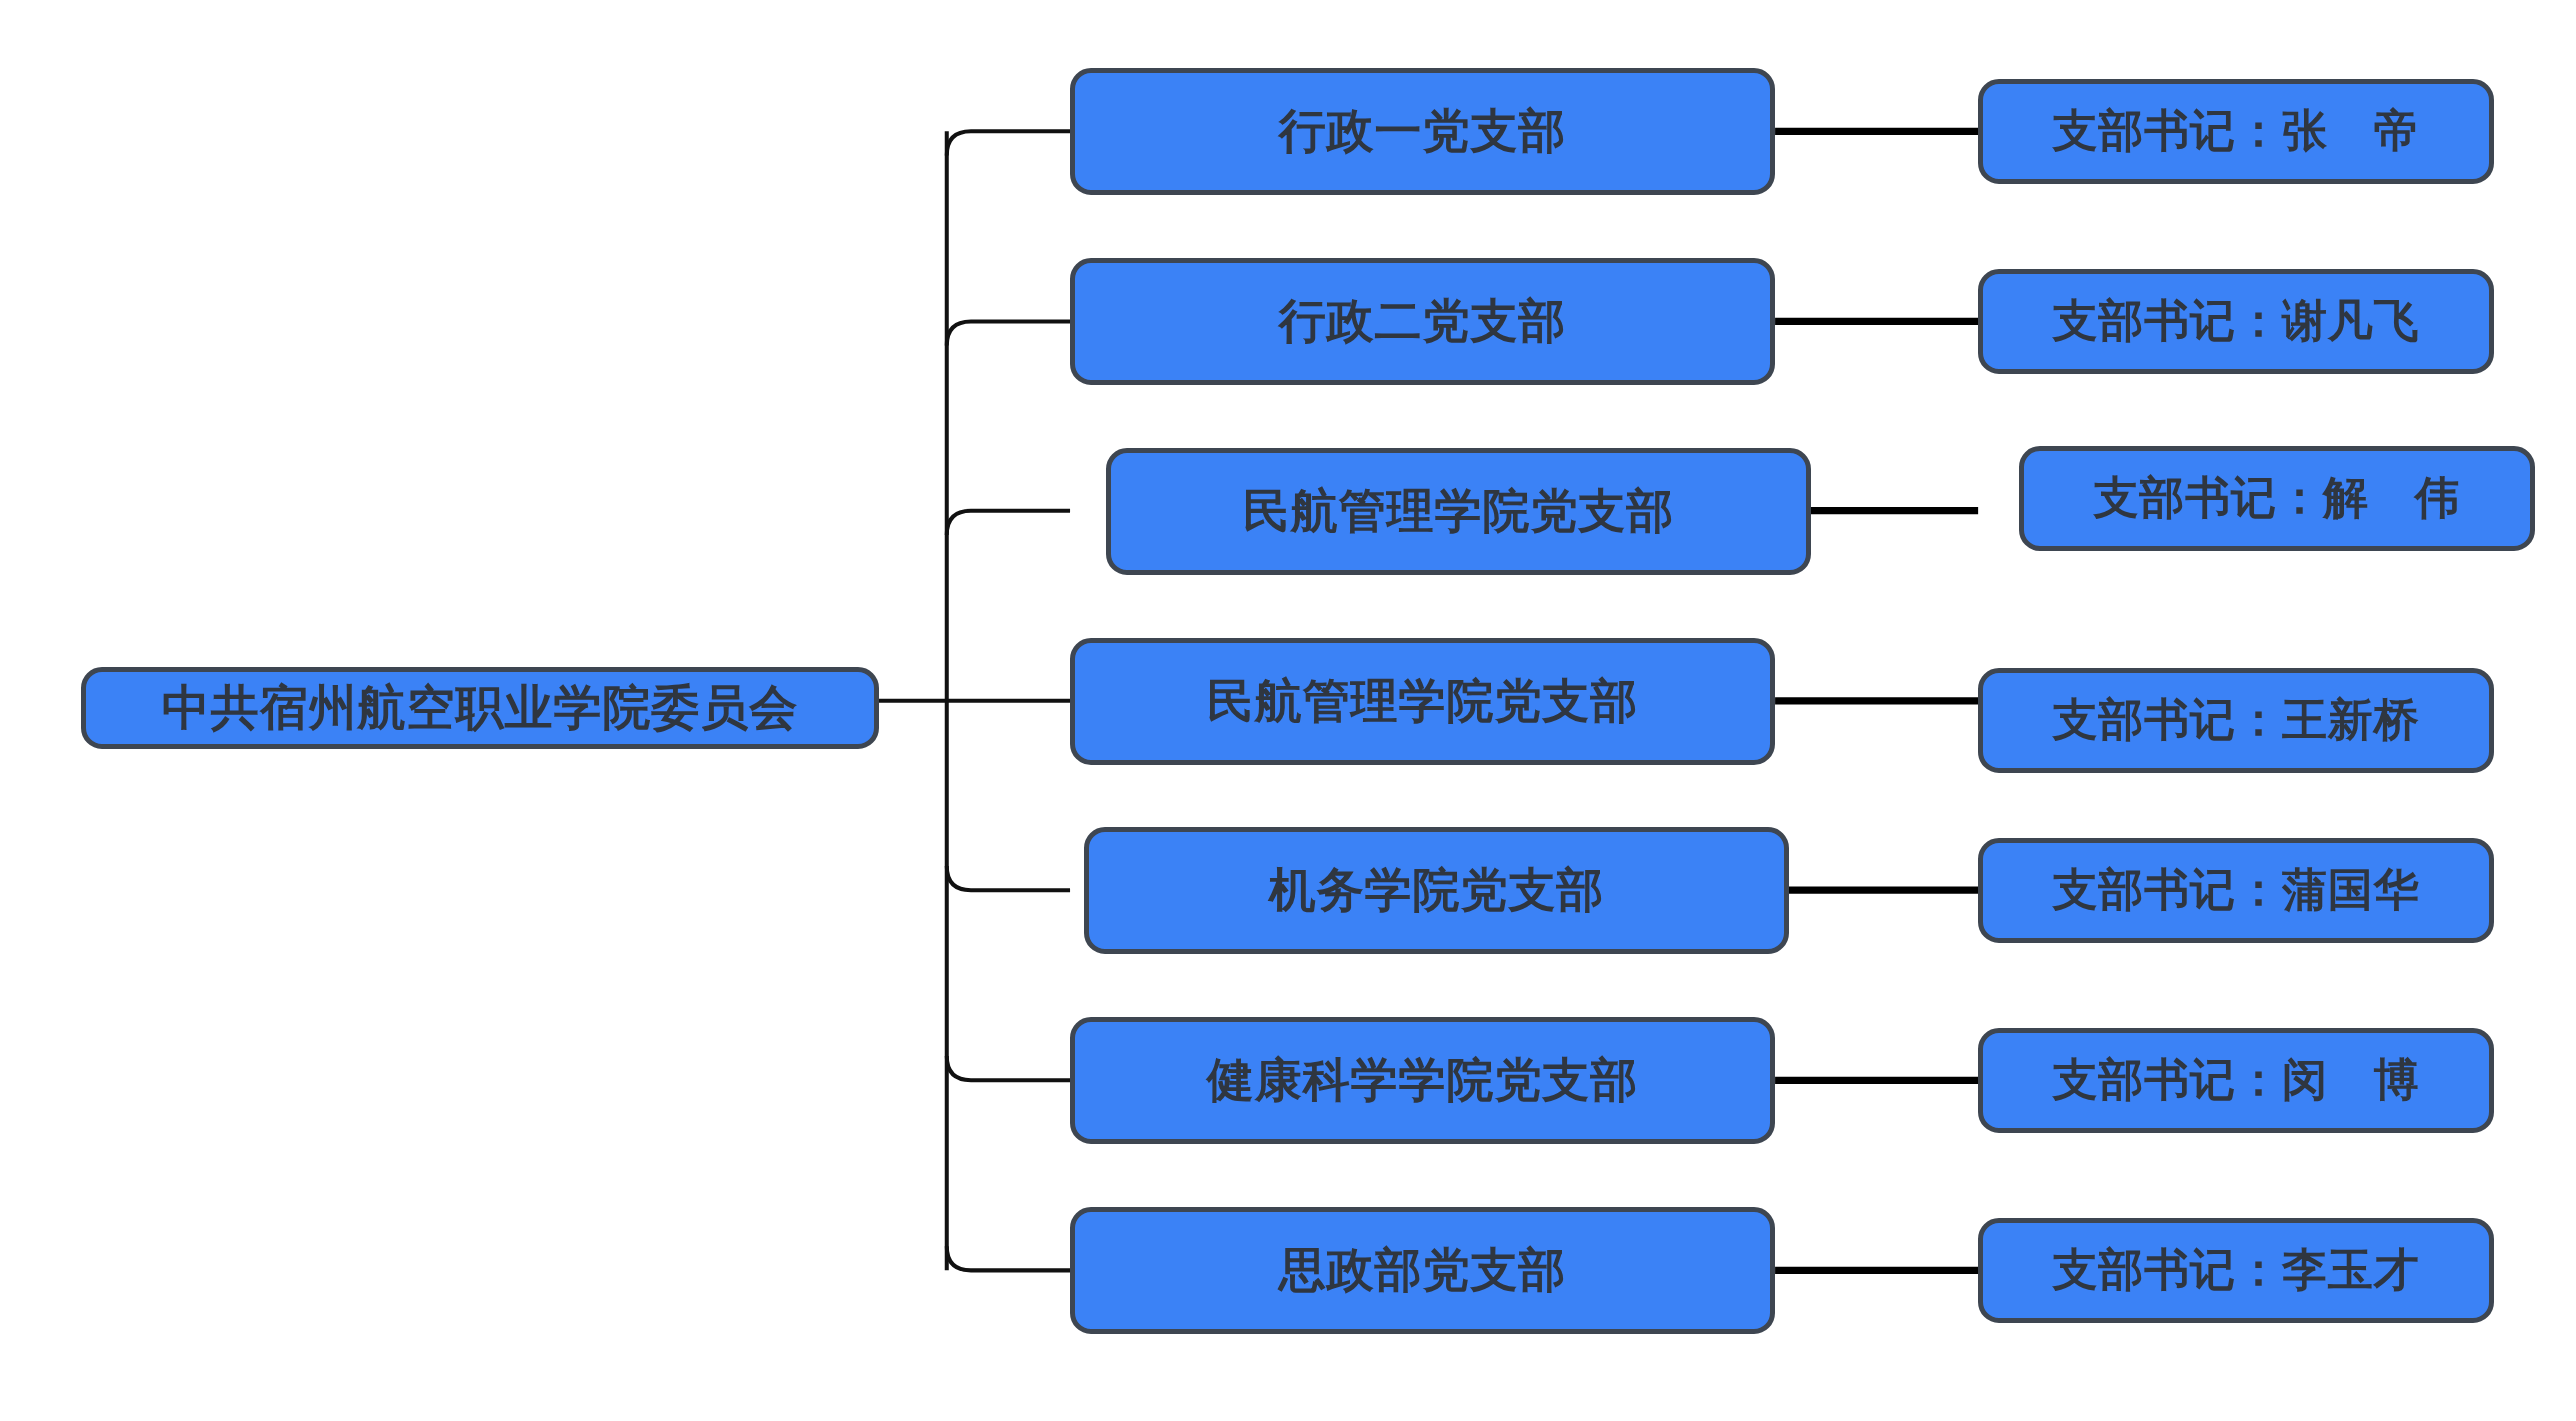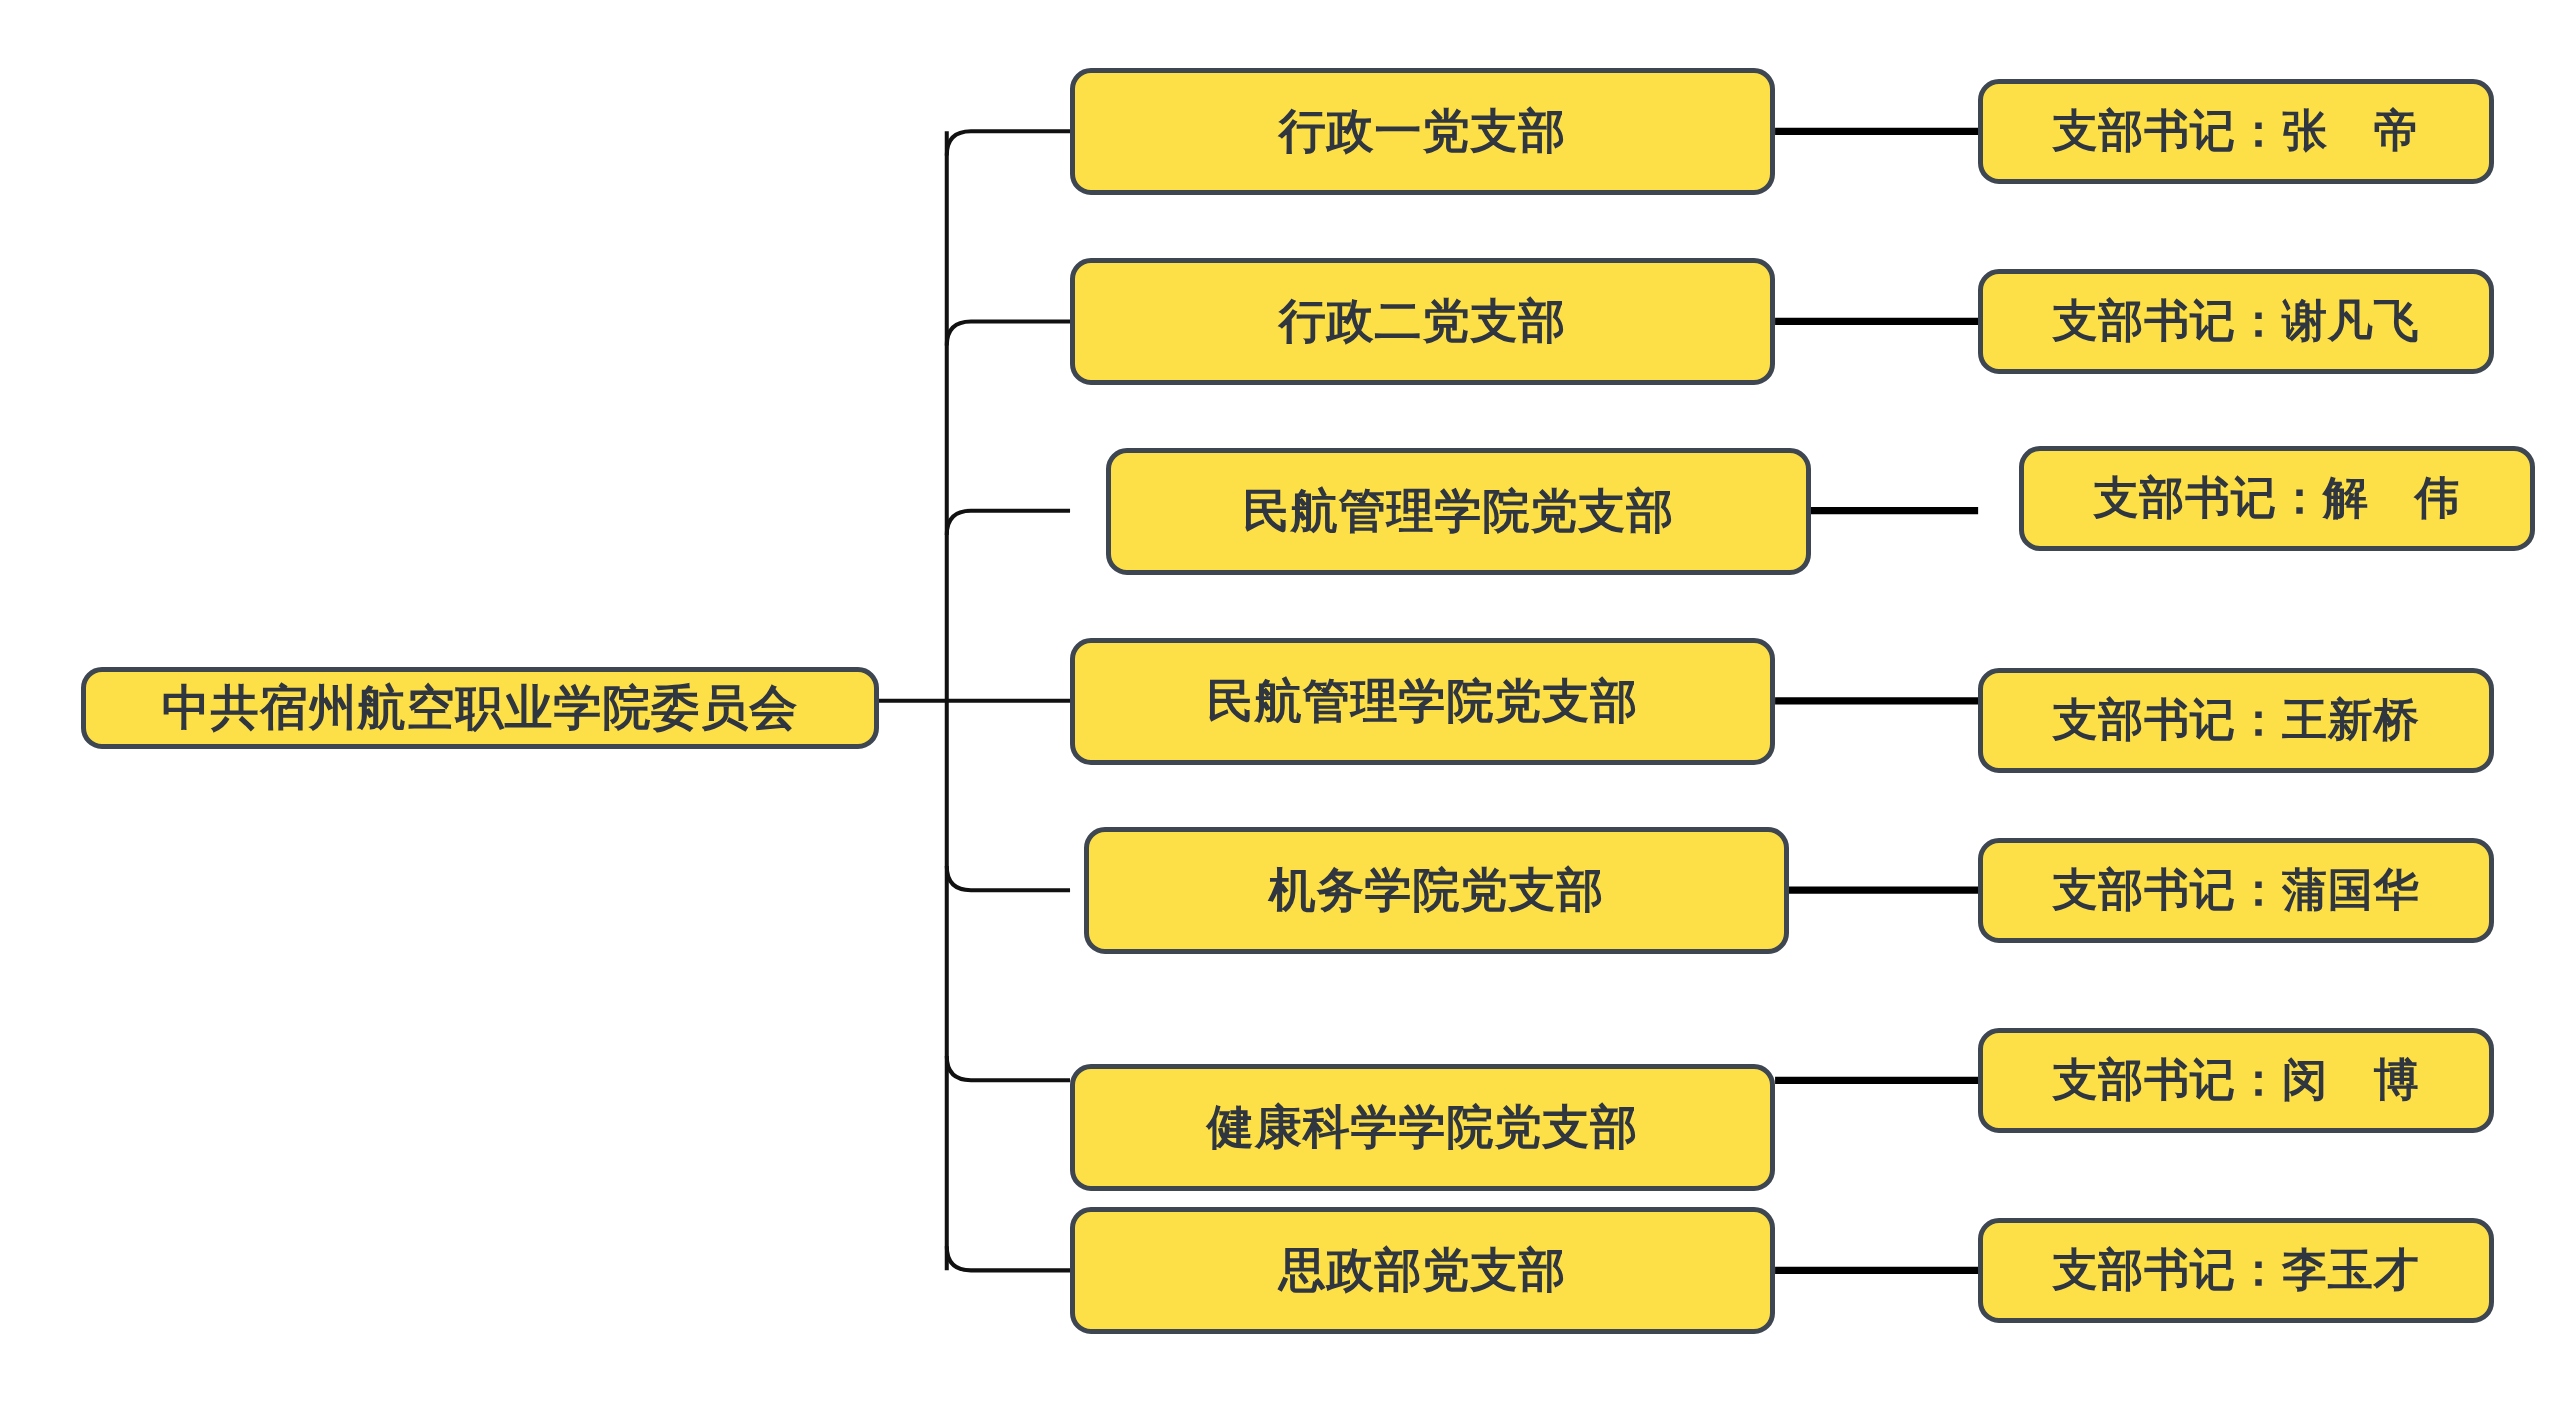--- a/index.html
+++ b/index.html
@@ -22,21 +22,21 @@
     left: 0;
     top: 0;
     width: 2576px;
     height: 1421px;
     pointer-events: none;
   }
   
   .node {
     position: absolute;
     box-sizing: border-box;
-    background: #fde047;
+    background: #3b82f6;
     border: 5.6px solid #3e4651;
     border-radius: 21px;
     display: flex;
     align-items: center;
     justify-content: center;
     text-align: center;
     color: #2f3640;
     font-weight: 700;
     line-height: 1.1;
     letter-spacing: 0.02em;
@@ -98,20 +98,20 @@
       <div class="node node--branch" style="top: 68px;"><span>行政一党支部</span></div>
       <div class="node node--leaf" style="top: 79px;"><span>支部书记：张　帝</span></div>
       <div class="node node--branch" style="top: 258px;"><span>行政二党支部</span></div>
       <div class="node node--leaf" style="top: 269px;"><span>支部书记：谢凡飞</span></div>
       <div class="node node--branch" style="top: 448px; margin-left: 36px;"><span>民航管理学院党支部</span></div>
       <div class="node node--leaf" style="top: 446px; margin-left: 41px;"><span>支部书记：解　伟</span></div>
       <div class="node node--branch" style="top: 638px;"><span>民航管理学院党支部</span></div>
       <div class="node node--leaf" style="top: 637px; margin-top: 31px;"><span>支部书记：王新桥</span></div>
       <div class="node node--branch" style="top: 827px; margin-left: 14px;"><span>机务学院党支部</span></div>
       <div class="node node--leaf" style="top: 838px;"><span>支部书记：蒲国华</span></div>
-      <div class="node node--branch" style="top: 1064px;"><span>健康科学学院党支部</span></div>
+      <div class="node node--branch" style="top: 1017px;"><span>健康科学学院党支部</span></div>
       <div class="node node--leaf" style="top: 1028px; text-align: right;"><span>支部书记：闵　博</span></div>
       <div class="node node--branch" style="top: 1207px;"><span>思政部党支部</span></div>
       <div class="node node--leaf" style="top: 1218px;"><span>支部书记：李玉才</span></div>
     </div>
 
 </div>
 
 
 </body></html>

